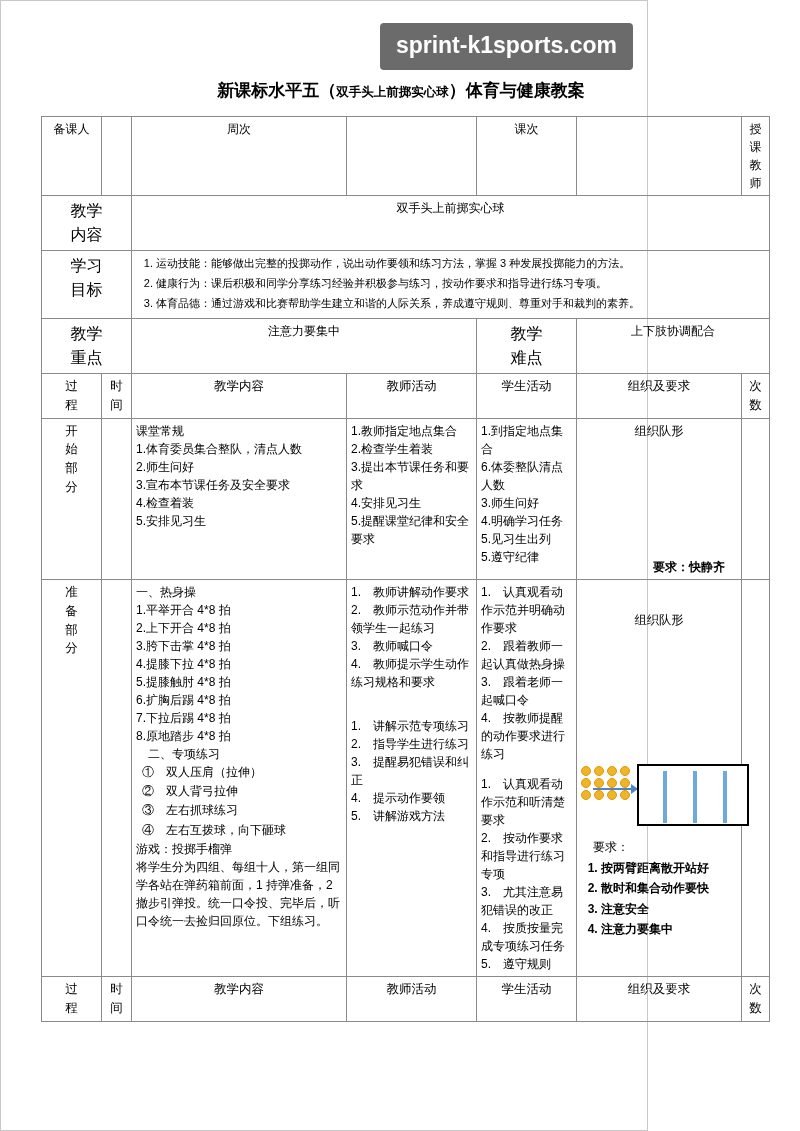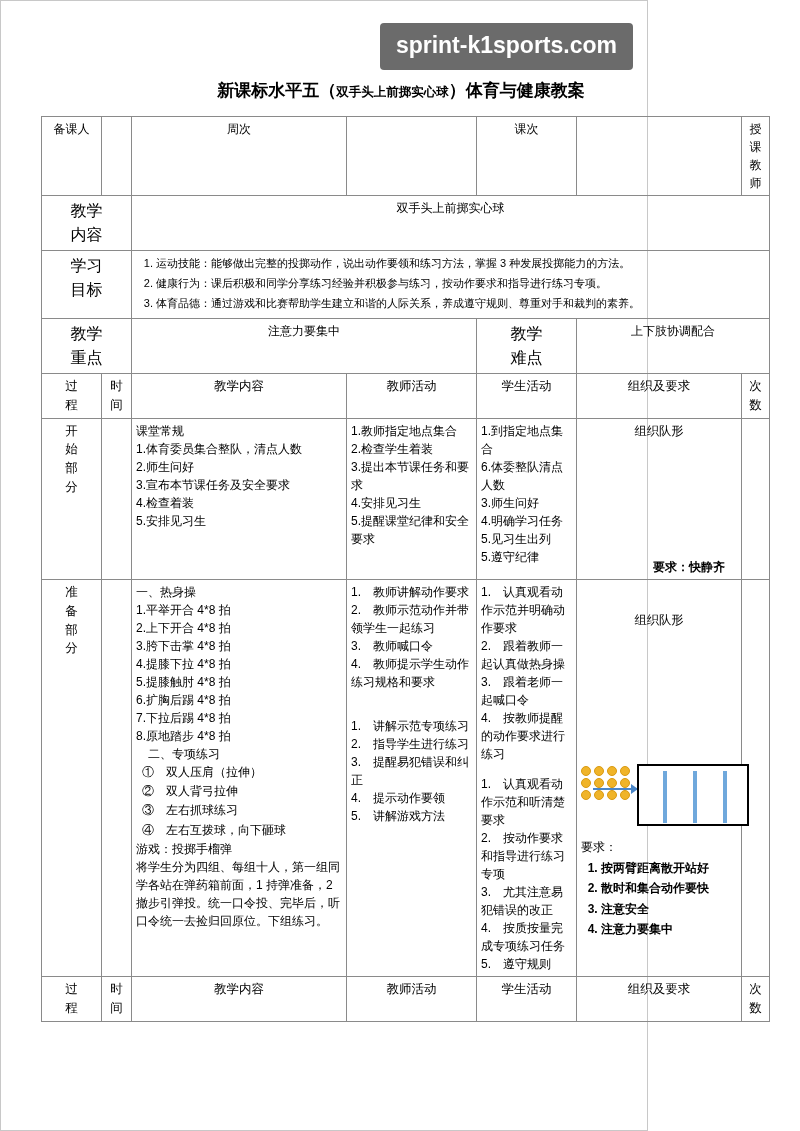--- a/index.html
+++ b/index.html
@@ -129,21 +129,21 @@
     grid-template-columns: repeat(4, 11px);
     grid-gap: 2px;
   }
   .dots span {
     width: 10px; height: 10px;
     border-radius: 50%;
     background: #f0b429;
     border: 1px solid #d99a12;
     display: block;
   }
-  .foot-note { font-size: 12px; line-height: 1.6; }
+  .foot-note { font-size: 12px; line-height: 1.6; margin-left: 12px; }
   .olist { margin: 2px 0 0 0; padding-left: 20px; font-weight: bold; }
   .olist li { line-height: 1.55; margin-bottom: 2px; }
 </style>
 </head>
 <body>
 
 <div class="page">
 
   <div class="watermark">sprint-k1sports.com</div>
 

